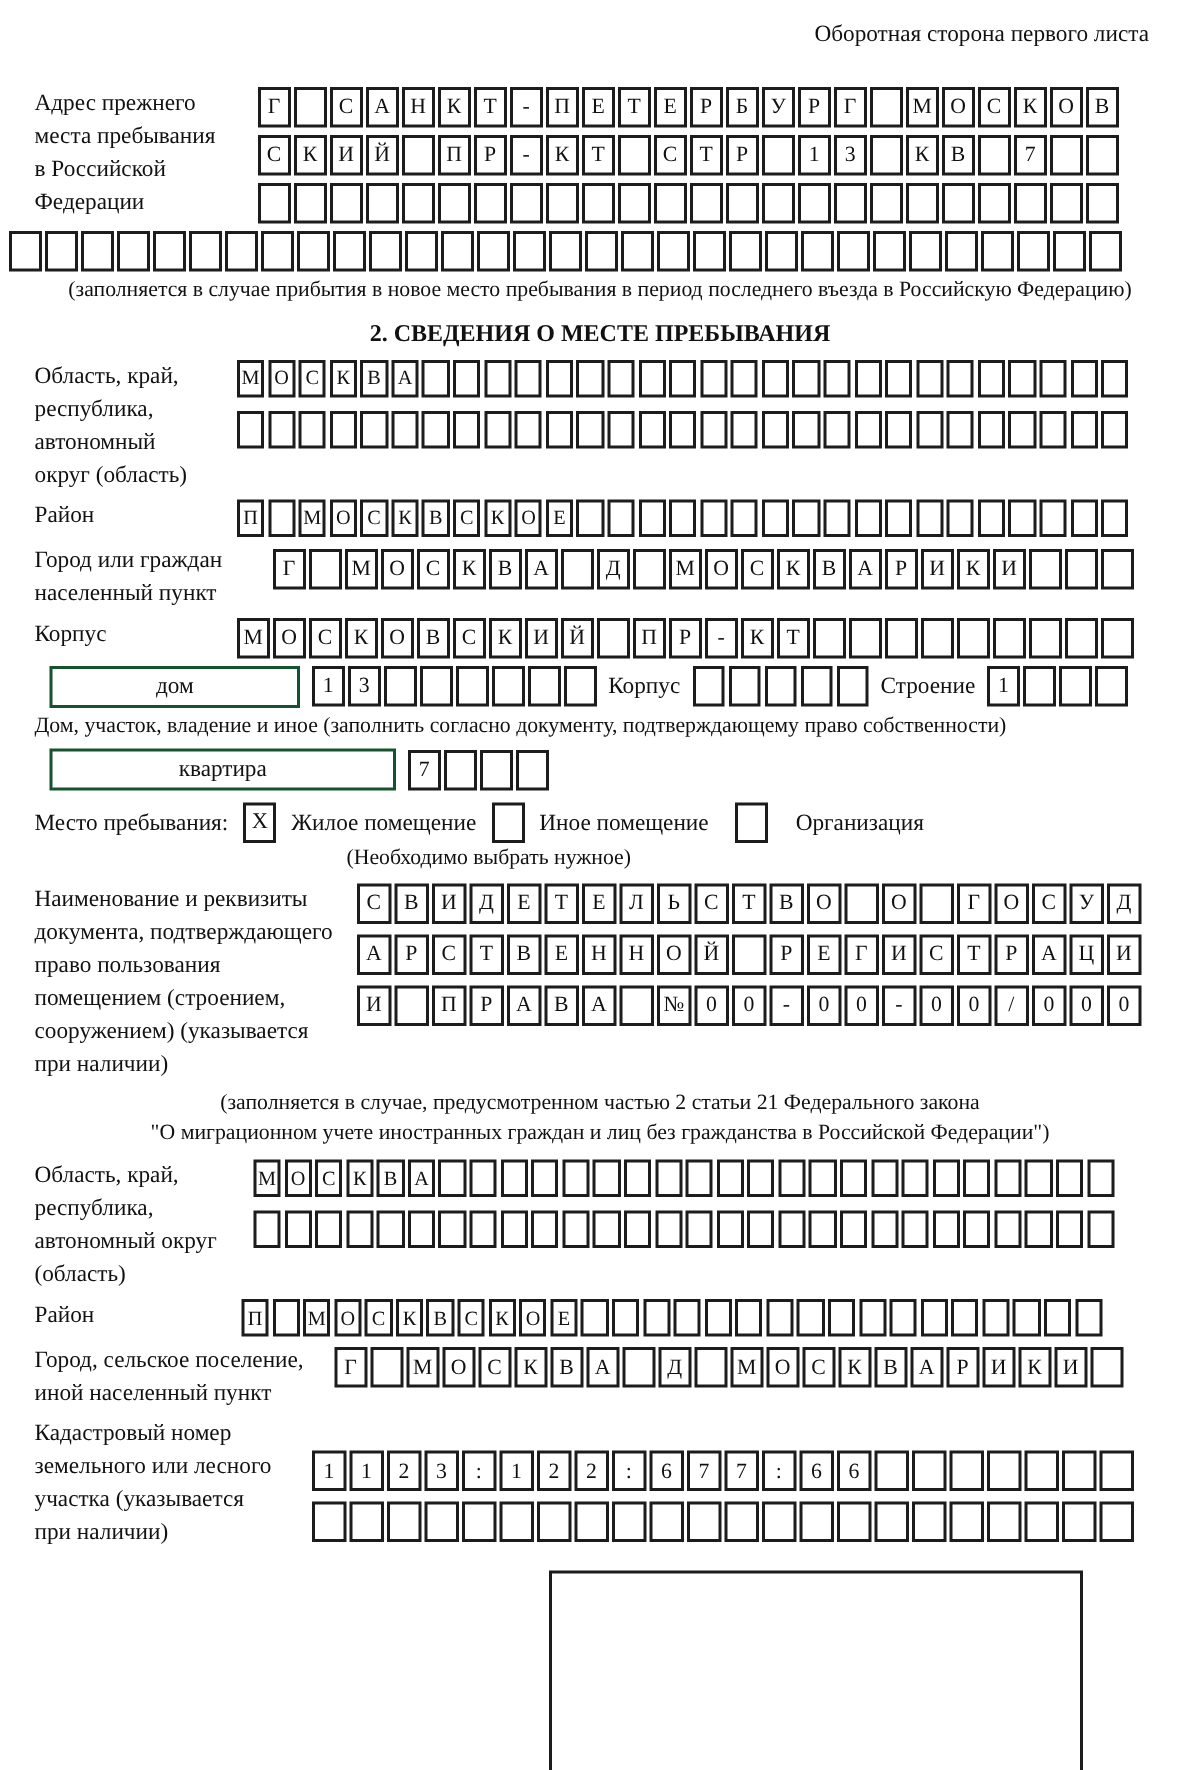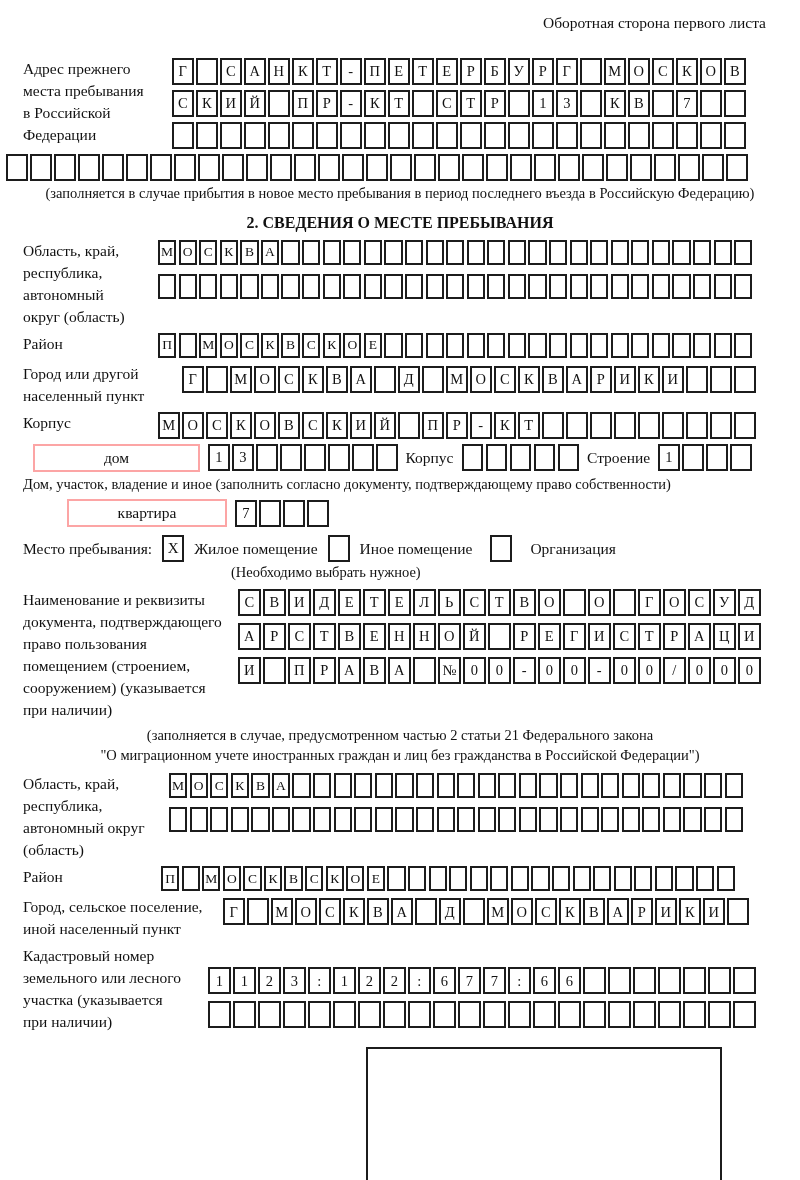--- a/index.html
+++ b/index.html
@@ -30,21 +30,21 @@
   .bw-lg .cbox{width:21.5px;height:27px;}
   .bw-sm{gap:2.4px;}
   .bw-sm .cbox{width:18.2px;height:25px;font-size:13.5px;}
   .bw-md .cbox{width:22.5px;height:27px;}
   .fullrow{margin-left:0;margin-top:1px;}
   .caption{font-size:14.5px;line-height:1.35;}
   .center{text-align:center;}
   .sec-title{font-size:16px;font-weight:bold;text-align:center;margin:10px 0 8px 0;}
   .sub-title{font-size:16px;font-weight:bold;text-align:center;margin:16px 0 10px 0;}
   .bigbox{
-    box-sizing:border-box;border:2px solid #fca5a5;height:28px;
+    box-sizing:border-box;border:2px solid #14532d;height:28px;
     display:inline-flex;align-items:center;justify-content:center;
     font-size:15.5px;flex-shrink:0;
   }
   .inline-lbl{font-size:15.5px;white-space:nowrap;align-self:center;}
   .cbrow{display:flex;align-items:center;gap:10px;margin:8px 0 2px 0;padding-left:17px;}
   .checkbox{
     box-sizing:border-box;width:22px;height:27px;border:2px solid #1c1c1c;
     display:inline-flex;align-items:center;justify-content:center;
     font-size:15px;flex-shrink:0;
   }
@@ -291,21 +291,21 @@
         <span class="cbox"></span>
         <span class="cbox"></span>
         <span class="cbox"></span>
         <span class="cbox"></span>
         <span class="cbox"></span>
         <span class="cbox"></span>
       </div>
   </div>
 
   <div class="formline">
-    <div class="lbl" style="width:176px;">Город или другой
+    <div class="lbl" style="width:176px;">Город или граждан
 населенный пункт</div>
     <div class="boxrow bw-lg" style="margin-top:3px;">
         <span class="cbox">Г</span>
         <span class="cbox"></span>
         <span class="cbox">М</span>
         <span class="cbox">О</span>
         <span class="cbox">С</span>
         <span class="cbox">К</span>
         <span class="cbox">В</span>
         <span class="cbox">А</span>
@@ -383,21 +383,21 @@
     <div class="boxrow bw-lg">
         <span class="cbox">1</span>
         <span class="cbox"></span>
         <span class="cbox"></span>
         <span class="cbox"></span>
       </div>
   </div>
   <div class="caption cap-ind">Дом, участок, владение и иное (заполнить согласно документу, подтверждающему право собственности)</div>
 
   <div class="formline gaprow">
-    <div class="bigbox" style="width:160px;margin-left:34px;">квартира</div>
+    <div class="bigbox" style="width:231px;">квартира</div>
     <div class="boxrow bw-lg">
         <span class="cbox">7</span>
         <span class="cbox"></span>
         <span class="cbox"></span>
         <span class="cbox"></span>
       </div>
   </div>
 
   <div class="cbrow">
     <span class="inline-lbl">Место пребывания:</span>

